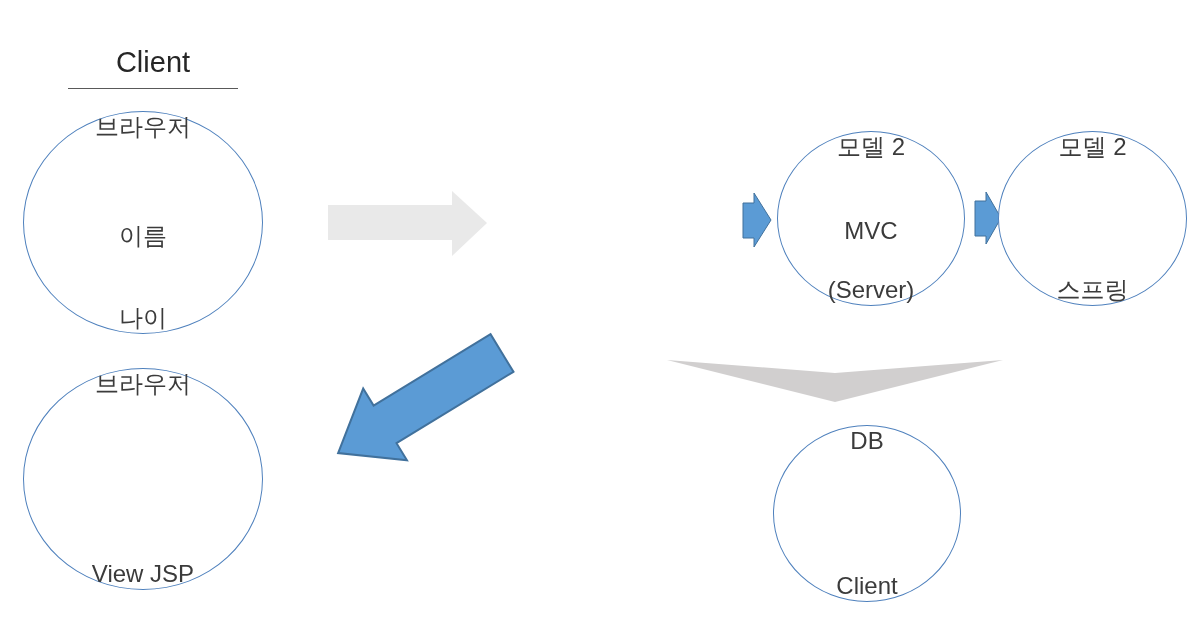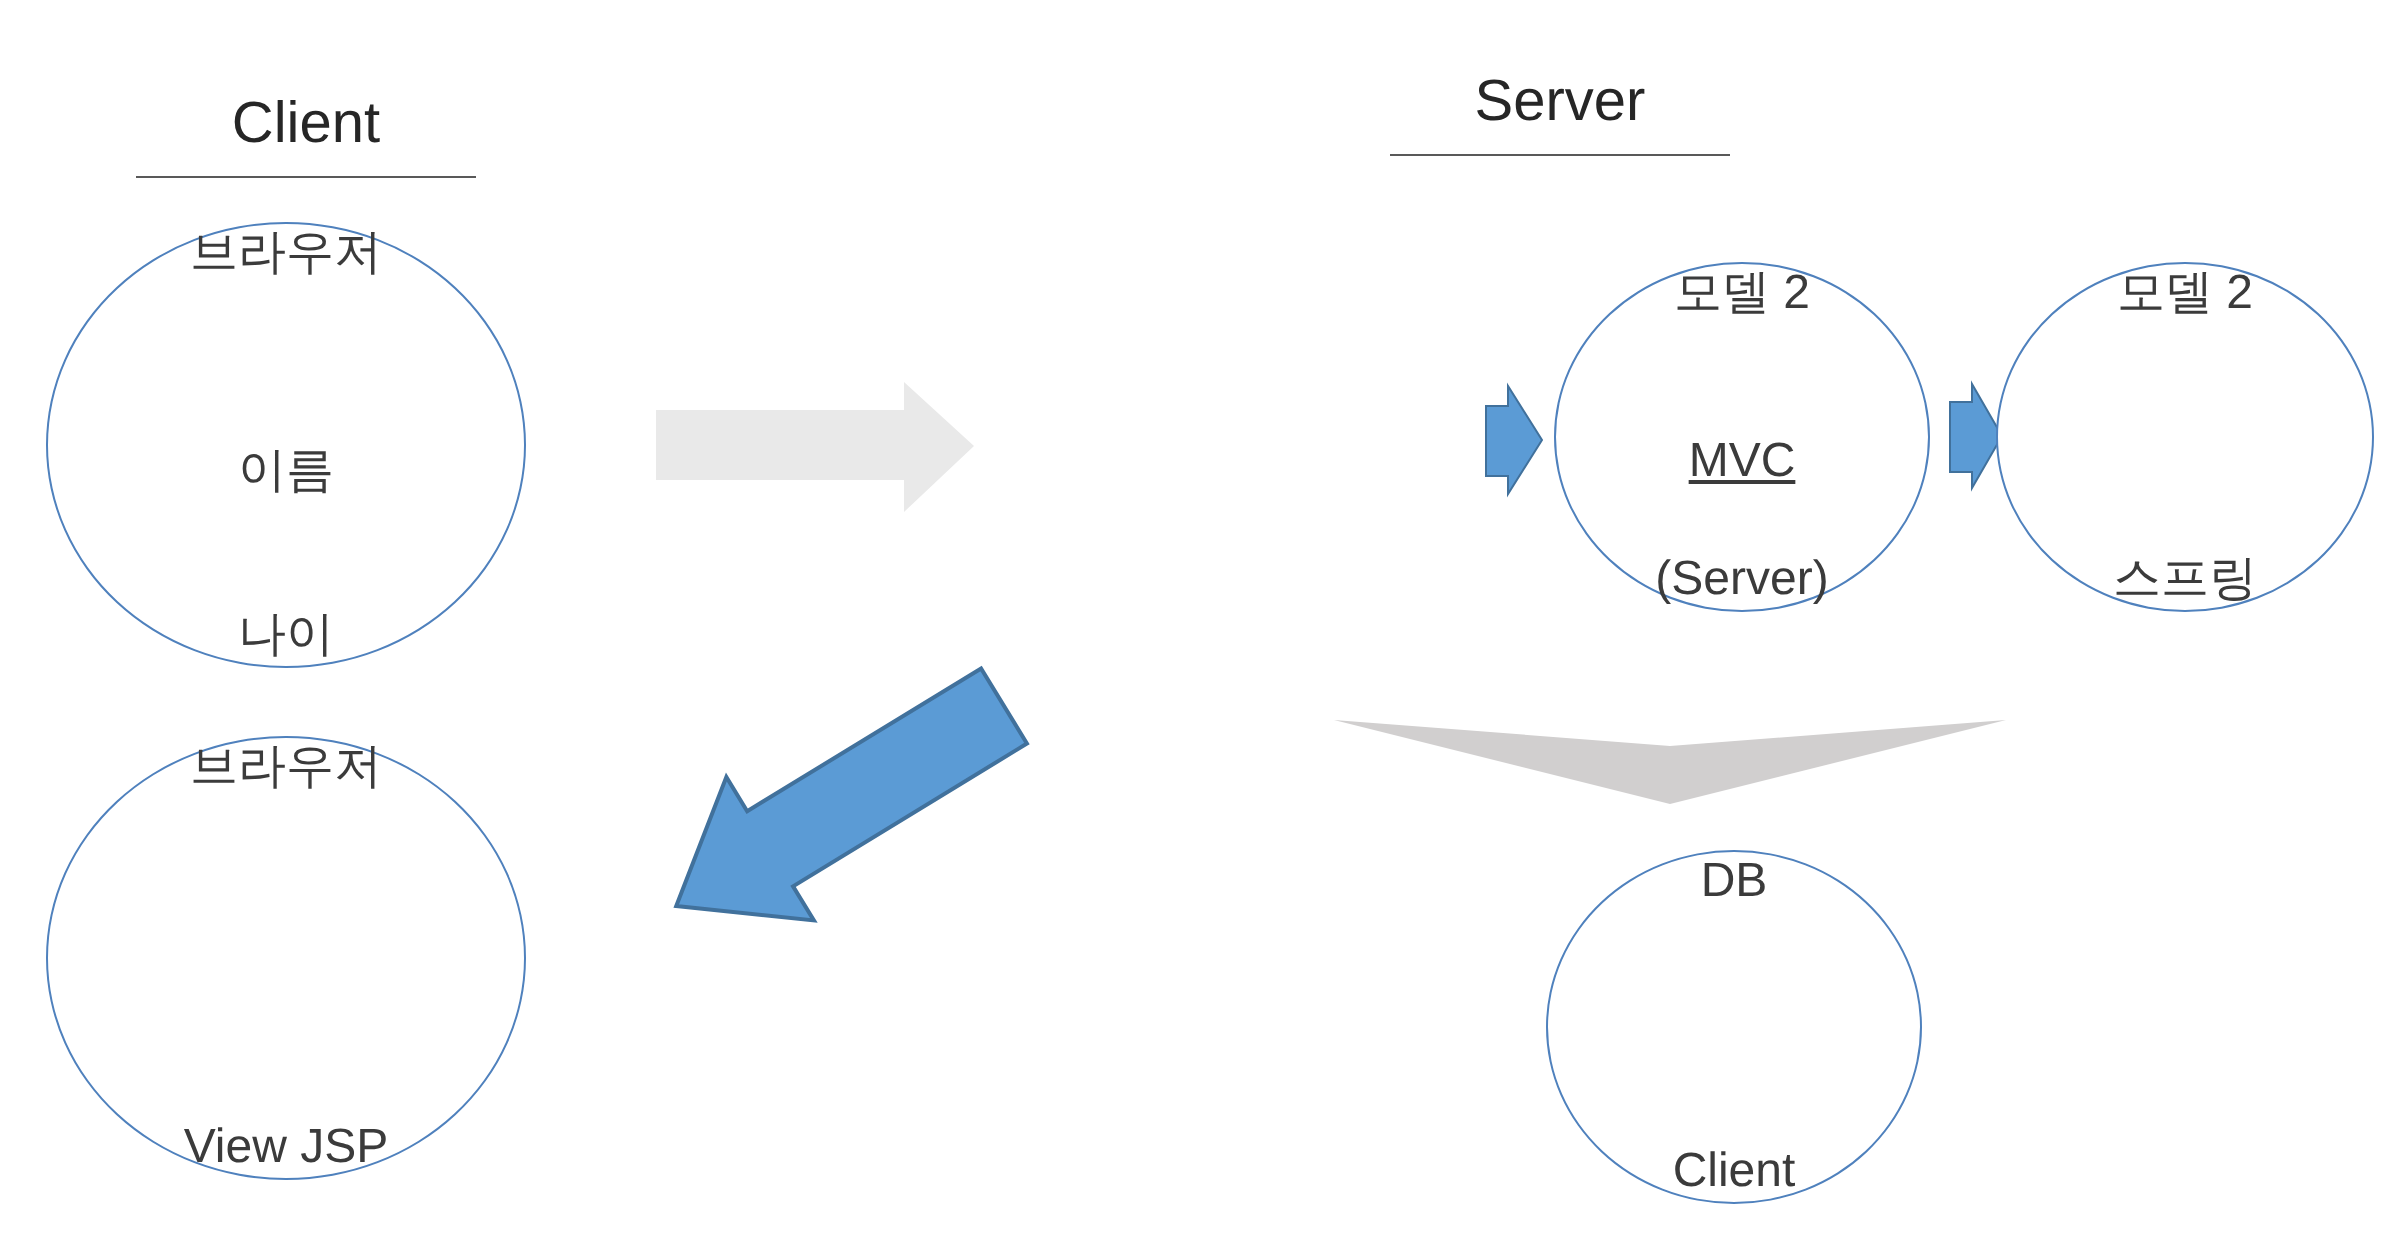--- a/index.html
+++ b/index.html
@@ -44,21 +44,21 @@
     flex-direction: column;
     align-items: center;
     justify-content: space-between;
     font-size: 24px;
     line-height: 30px;
     color: #3B3B3B;
     text-align: center;
     box-sizing: border-box;
   }
   .circle .gap { margin-top: 26px; }
-  .circle.c-model2 .gap { margin-top: 24px; text-decoration: underline; }
+  .circle.c-model2 .gap { margin-top: 24px; }
 
   .c-browser1 { left: 23px;  top: 111px; width: 240px; height: 223px; }
   .c-browser2 { left: 23px;  top: 368px; width: 240px; height: 222px; }
   .c-model1   { left: 553px; top: 130px; width: 190px; height: 177px; background: #D9D9D9; }
   .c-model2   { left: 777px; top: 131px; width: 188px; height: 175px; }
   .c-model3   { left: 998px; top: 131px; width: 189px; height: 175px; }
   .c-db       { left: 773px; top: 425px; width: 188px; height: 177px; }
 </style>
 </head>
 <body>
@@ -74,21 +74,20 @@
     <polygon points="975,201 986,201 986,192 1001,218 986,244 986,236 975,236" fill="#5B9BD5" stroke="#41719C" stroke-width="1"></polygon>
 
     <g transform="translate(502,353) rotate(148.6)">
       <polygon points="0,-22 137,-22 137,-42 192,0 137,42 137,22 0,22" fill="#5B9BD5" stroke="#41719C" stroke-width="2"></polygon>
     </g>
 
     <polygon points="667,360 835,373 1003,360 835,402" fill="#D1CFCF"></polygon>
   </svg>
 
   <div class="section-title client">Client</div>
-  <div class="section-title server">Server</div>
 
   <div class="circle c-browser1">
     <span>브라우저</span>
     <span class="gap">이름</span>
     <span>나이</span>
   </div>
 
   <div class="circle c-browser2">
     <span>브라우저</span>
     <span class="gap">View JSP</span>

